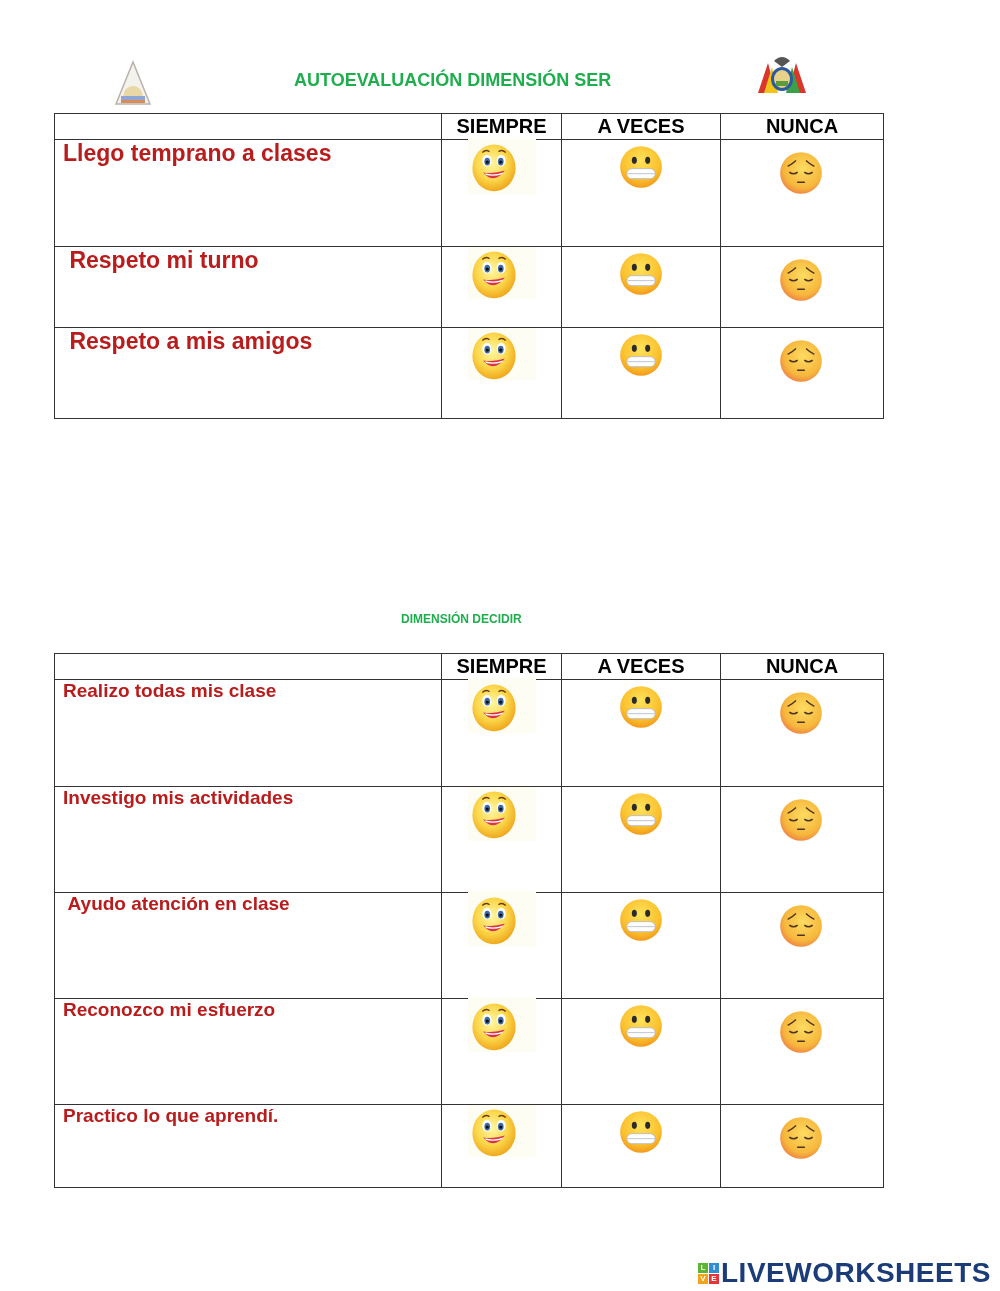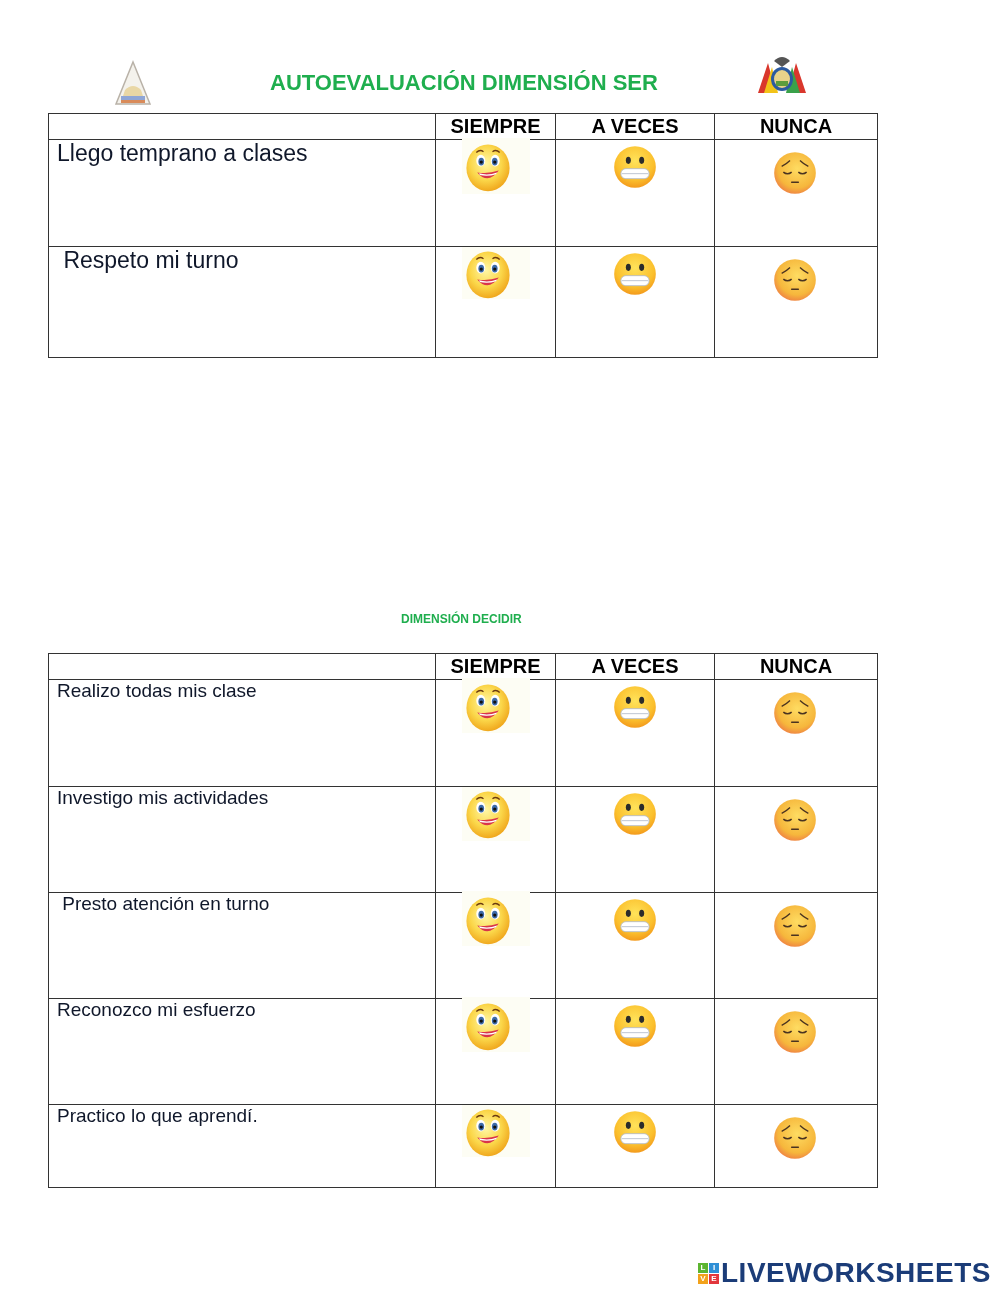--- a/index.html
+++ b/index.html
@@ -1,23 +1,23 @@
 <!DOCTYPE html>
 <html><head>
   <meta charset="utf-8">
   <style>
     html, body { margin:0; padding:0; background:#ffffff; }
     body { width:1000px; height:1291px; position:relative; overflow:hidden; font-family:"Liberation Sans", sans-serif; }
     .title { position:absolute; color:#1fae4e; font-weight:bold; font-family:"Liberation Sans", sans-serif; white-space:nowrap; }
     .logo-left { position:absolute; left:113px; top:60px; width:40px; height:48px; }
     .logo-right { position:absolute; left:754px; top:53px; width:56px; height:46px; }
-    table.eval { position:absolute; left:48px; border-collapse:collapse; table-layout:fixed; }
+    table.eval { position:absolute; left:54px; border-collapse:collapse; table-layout:fixed; }
     table.eval td, table.eval th { border:1.3px solid #333; padding:0; vertical-align:top; }
     table.eval th { font-size:20px; font-weight:bold; color:#000; text-align:center; vertical-align:middle; height:25px; line-height:25px; }
-    .q { font-weight:normal; color:#0f172a; }
+    .q { font-weight:bold; color:#b91c1c; }
     .q1 { font-size:23px; padding-top:4px; }
     .q2 { font-size:19px; padding-top:3px; }
     .cell-emoji { position:relative; }
     .emoji { position:absolute; }
     .happy-bg { position:absolute; background:#fdfdf4; }
     .watermark { position:absolute; left:698px; top:1257px; display:flex; align-items:center; }
     .wm-grid { display:grid; grid-template-columns:10px 10px; grid-template-rows:10px 10px; gap:1px; margin-right:2px; }
     .wm-grid span { display:block; color:#fff; font-size:8px; font-weight:bold; text-align:center; line-height:10px; font-family:"Liberation Sans", sans-serif; }
     .wm-text { font-family:"Liberation Sans", sans-serif; font-weight:bold; font-size:28px; color:#1b3c78; letter-spacing:0.5px; }
   </style>
@@ -73,21 +73,21 @@
 </svg>
 
 <div class="logo-left">
   <svg width="40" height="48" viewBox="0 0 40 48">
     <path d="M20 2 L37 44 L3 44 Z" fill="#f4f2ec" stroke="#b9b2a8" stroke-width="1.5"></path>
     <path d="M12 30 Q20 22 28 30 L30 36 L10 36 Z" fill="#e9d7a5"></path>
     <rect x="8" y="36" width="24" height="4" fill="#8fa6d6"></rect>
     <rect x="8" y="40" width="24" height="3" fill="#d98b5a"></rect>
   </svg>
 </div>
-<div class="title" style="left:270px; top:70px; font-size:22px;">AUTOEVALUACIÓN DIMENSIÓN  SER</div>
+<div class="title" style="left:294px; top:70px; font-size:18px;">AUTOEVALUACIÓN DIMENSIÓN  SER</div>
 <div class="logo-right">
   <svg width="56" height="46" viewBox="0 0 56 46">
     <path d="M4 40 L14 10 L22 40 Z" fill="#d9372c"></path>
     <path d="M52 40 L42 10 L34 40 Z" fill="#d9372c"></path>
     <path d="M10 40 L18 14 L24 40 Z" fill="#f2c319"></path>
     <path d="M46 40 L38 14 L32 40 Z" fill="#3aa14a"></path>
     <ellipse cx="28" cy="26" rx="11" ry="12" fill="#2c5aa0"></ellipse>
     <ellipse cx="28" cy="26" rx="8" ry="9" fill="#e8d28a"></ellipse>
     <rect x="22" y="28" width="12" height="5" fill="#5c9c3c"></rect>
     <path d="M20 8 q8 -8 16 0 l-8 6z" fill="#555"></path>
@@ -120,22 +120,41 @@
       <svg class="emoji" style="left:53px; top:2px;" width="52" height="50">
             <use href="#grim"></use>
           </svg>
     </td>
     <td class="cell-emoji">
       <svg class="emoji" style="left:54px; top:8px;" width="52" height="50">
             <use href="#sad"></use>
           </svg>
     </td>
   </tr>
-  <tr style="height:111px;">
+  <tr style="height:81px;">
     <td class="q q1" style="padding-left:8px; white-space:pre;"> Respeto mi turno</td>
+    <td class="cell-emoji">
+      <div class="happy-bg" style="left:26px; top:0px; width:68px; height:52px;"></div>
+      <svg class="emoji" style="left:24px; top:0px;" width="56" height="54">
+            <use href="#happy"></use>
+          </svg>
+    </td>
+    <td class="cell-emoji">
+      <svg class="emoji" style="left:53px; top:2px;" width="52" height="50">
+            <use href="#grim"></use>
+          </svg>
+    </td>
+    <td class="cell-emoji">
+      <svg class="emoji" style="left:54px; top:8px;" width="52" height="50">
+            <use href="#sad"></use>
+          </svg>
+    </td>
+  </tr>
+  <tr style="height:91px;">
+    <td class="q q1" style="padding-left:8px; white-space:pre;"> Respeto a mis amigos</td>
     <td class="cell-emoji">
       <div class="happy-bg" style="left:26px; top:0px; width:68px; height:52px;"></div>
       <svg class="emoji" style="left:24px; top:0px;" width="56" height="54">
             <use href="#happy"></use>
           </svg>
     </td>
     <td class="cell-emoji">
       <svg class="emoji" style="left:53px; top:2px;" width="52" height="50">
             <use href="#grim"></use>
           </svg>
@@ -197,21 +216,21 @@
             <use href="#grim"></use>
           </svg>
     </td>
     <td class="cell-emoji">
       <svg class="emoji" style="left:54px; top:8px;" width="52" height="50">
             <use href="#sad"></use>
           </svg>
     </td>
   </tr>
   <tr style="height:106px;">
-    <td class="q q2" style="padding-left:8px; white-space:pre;"> Presto atención en turno</td>
+    <td class="q q2" style="padding-left:8px; white-space:pre;"> Ayudo atención en clase</td>
     <td class="cell-emoji">
       <div class="happy-bg" style="left:26px; top:-2px; width:68px; height:55px;"></div>
       <svg class="emoji" style="left:24px; top:0px;" width="56" height="54">
             <use href="#happy"></use>
           </svg>
     </td>
     <td class="cell-emoji">
       <svg class="emoji" style="left:53px; top:2px;" width="52" height="50">
             <use href="#grim"></use>
           </svg>

